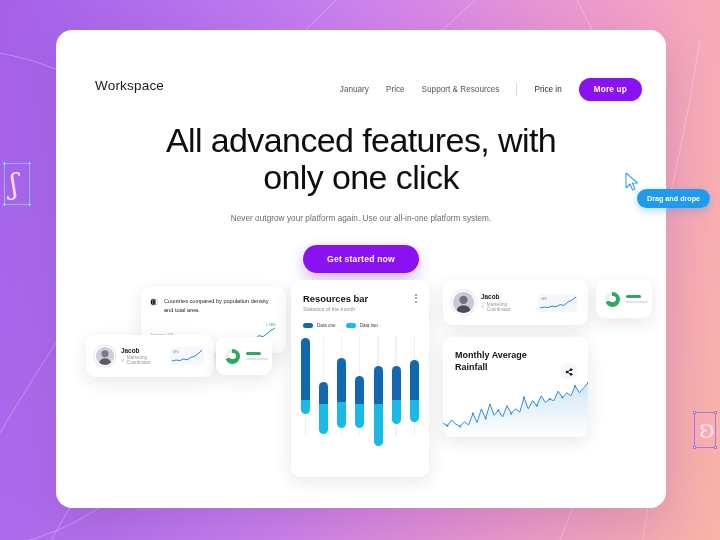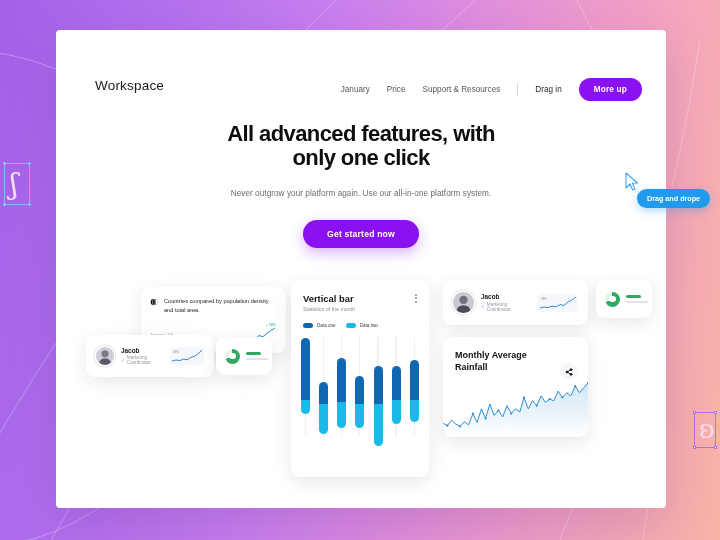--- a/index.html
+++ b/index.html
@@ -13,21 +13,21 @@
     position:absolute; inset:0;
     background:linear-gradient(100deg,
       #a45fe8 0%, #ab6bec 12%, #b974ee 26%, #c57df0 38%,
       #d486e8 50%, #e291da 62%, #ef9ccb 74%, #f5a6bd 84%,
       #f8aeb0 93%, #f9b3a6 100%);
   }
   #arcs { position:absolute; inset:0; }
   
   #site {
     position:absolute; left:56px; top:30px; width:610px; height:478px;
-    background:#ffffff; border-radius:4px;
+    background:#ffffff; border-radius:16px;
     box-shadow:0 18px 50px rgba(80,30,120,.18);
     overflow:hidden;
   }
   #brand {
     position:absolute; left:39px; top:48px;
     font-size:13.5px; color:#1a1a1a; letter-spacing:.2px; font-weight:400;
   }
   #navlinks {
     position:absolute; right:0; top:48px; left:0;
     display:flex; align-items:center; justify-content:flex-end;
@@ -37,22 +37,22 @@
   #navdiv { width:1px; height:13px; background:#d8d8de; }
   #signin { font-size:8.2px; color:#2a2a30; }
   #signup {
     background:#8a12f0; color:#fff; font-size:8.2px; font-weight:700;
     border:none; border-radius:20px; padding:7px 15px; cursor:pointer;
     letter-spacing:.2px;
   }
   
   #hero { position:absolute; left:0; top:92px; width:610px; text-align:center; }
   #h1 {
-    font-size:22px; line-height:1.08; color:#0d0d12;
-    font-weight:700; letter-spacing:-.6px;
+    font-size:34px; line-height:1.08; color:#0d0d12;
+    font-weight:400; letter-spacing:-.6px;
   }
   #sub {
     margin-top:19px; font-size:8.2px; color:#6a6a74; letter-spacing:.05px;
   }
   #cta {
     margin-top:22px; background:#8a12f0; color:#fff; border:none;
     border-radius:20px; padding:9px 24px; font-size:8.6px; font-weight:700;
     cursor:pointer; letter-spacing:.2px;
     box-shadow:0 5px 14px rgba(138,18,240,.32);
   }
@@ -168,21 +168,21 @@
 </div>
 
 <div id="site">
 
   <div id="brand">Workspace</div>
   <div id="navlinks">
     <span class="navlink">January</span>
     <span class="navlink">Price</span>
     <span class="navlink">Support &amp; Resources</span>
     <span id="navdiv"></span>
-    <span id="signin">Drag in</span>
+    <span id="signin">Price in</span>
     <button id="signup">More up</button>
   </div>
 
   <div id="hero">
     <div id="h1">
       <div>All advanced features, with</div>
       <div>only one click</div>
     </div>
     <div id="sub">Never outgrow your platform again. Use our all-in-one platform system.</div>
     <button id="cta">Get started now</button>
@@ -208,21 +208,21 @@
         <div style="width:50px">
           <div class="cc-pct">+ 58%</div>
           <svg width="50" height="15" viewBox="0 0 50 15">
             <polyline fill="none" stroke="#2f8fd6" stroke-width="1" points="1,13 5,13.5 9,12.4 13,13 17,11.6 21,12.4 25,10.6 29,11.6 33,8.6 37,9.6 41,6.6 45,3.4 49,1"></polyline>
           </svg>
         </div>
       </div>
     </div>
 
     <div class="card" id="c-bar">
-      <div class="vb-title">Vertical bar</div>
+      <div class="vb-title">Resources bar</div>
       <div class="vb-sub">Statistics of the month</div>
       <div class="vb-dots">
         <div class="dots3">
             <i></i>
             <i></i>
             <i></i>
           </div>
       </div>
       <div class="vb-legend">
         <span class="lg">

